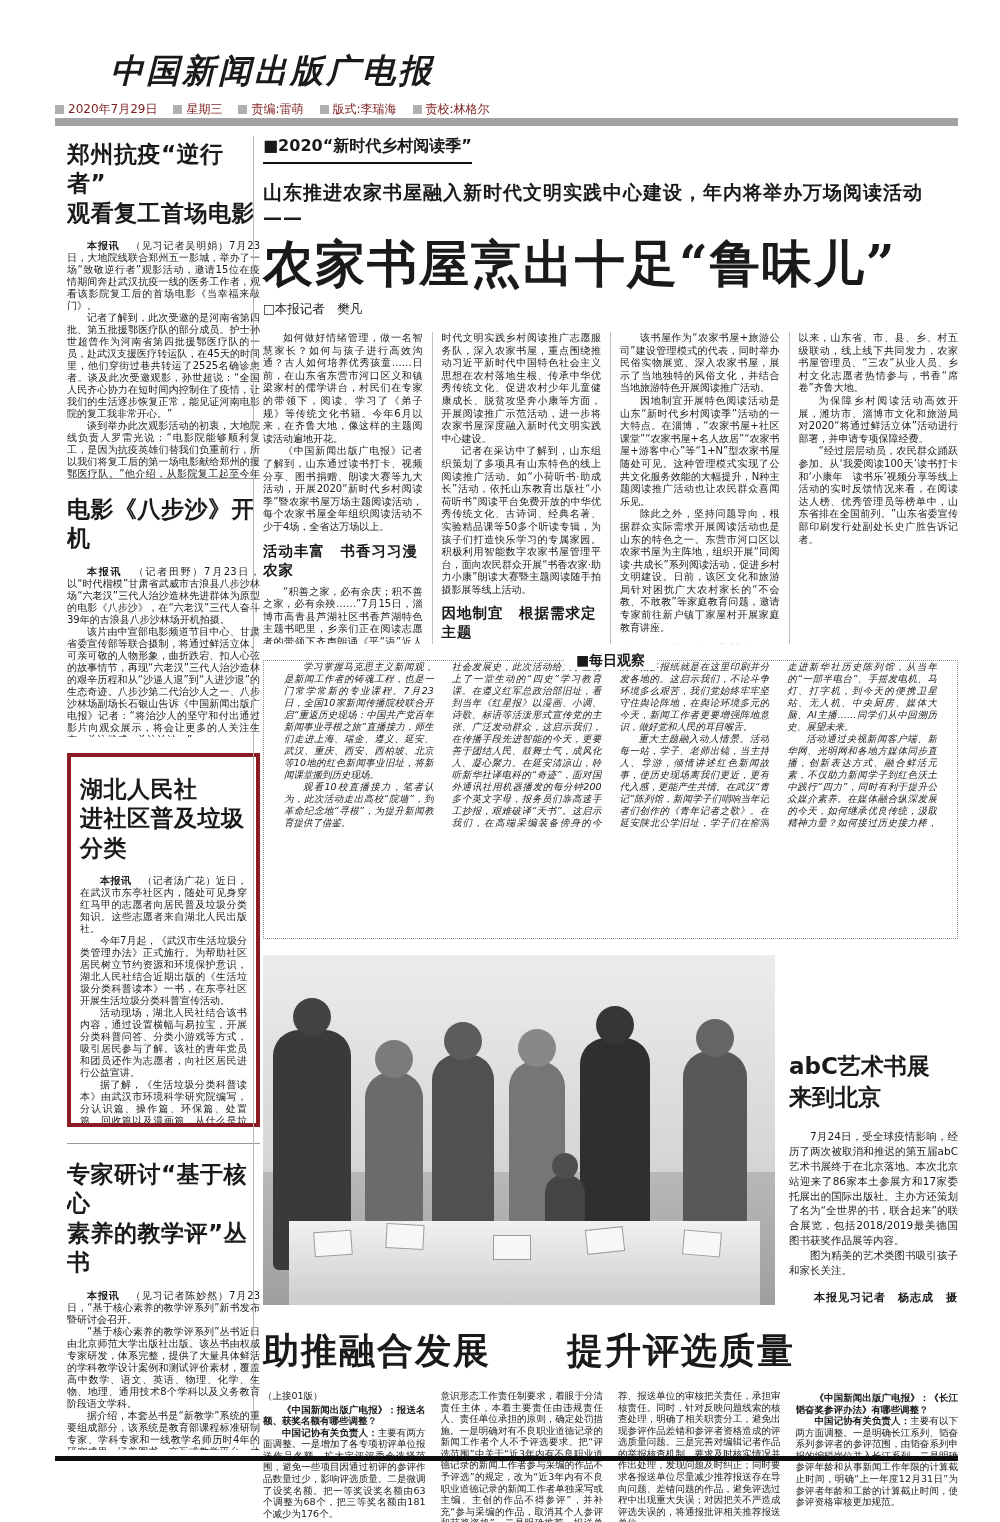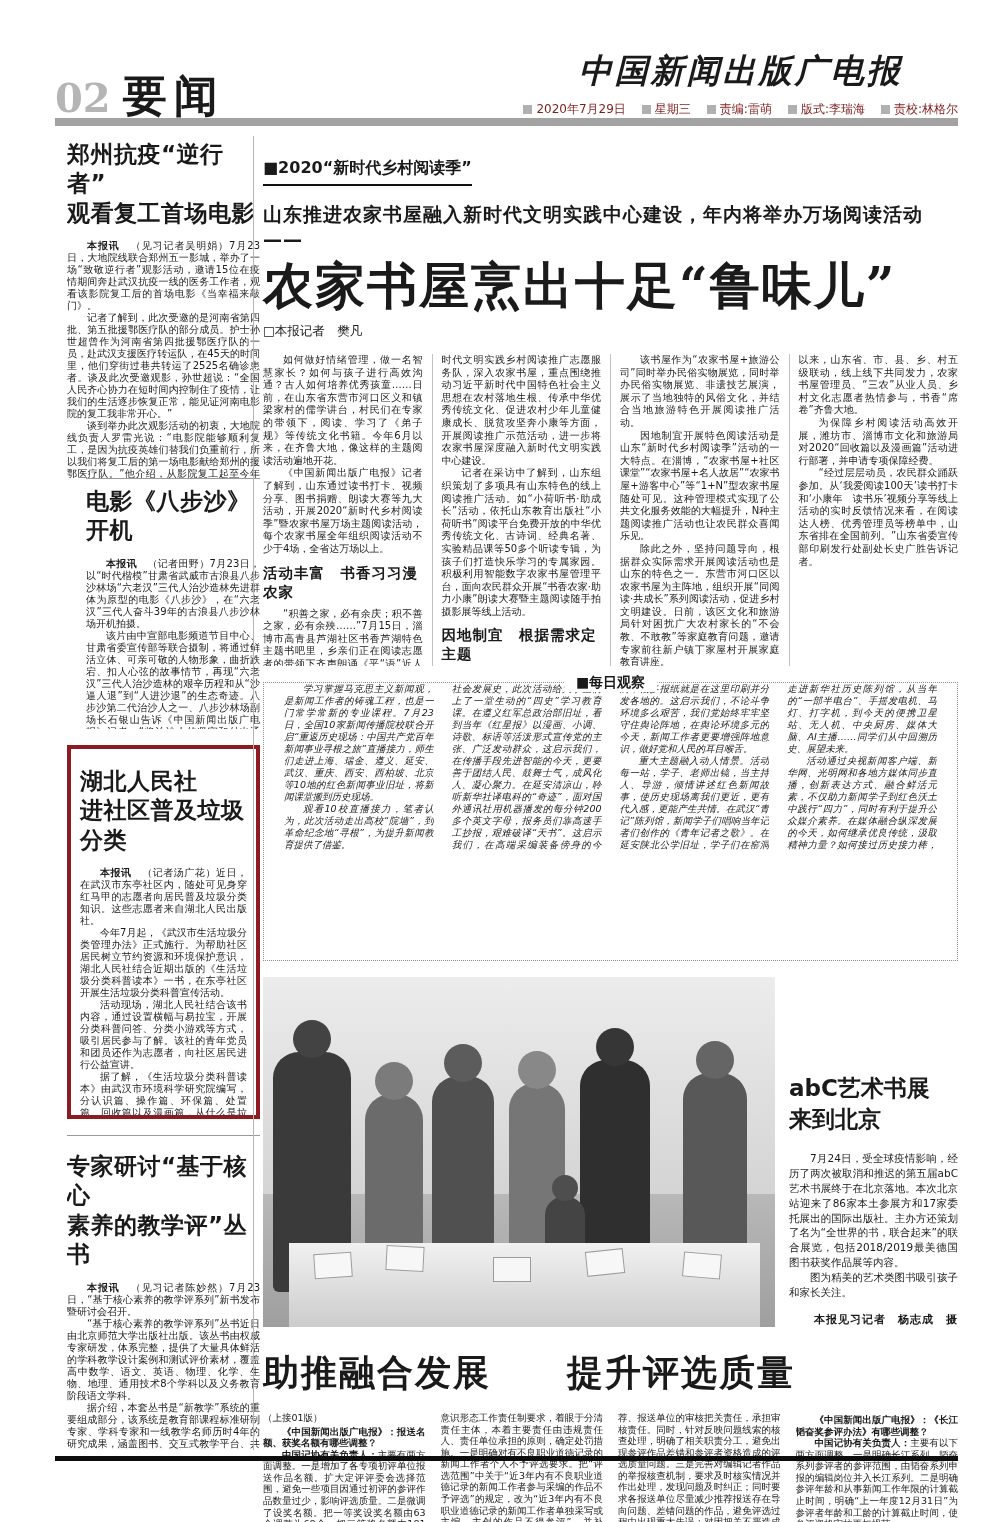--- a/index.html
+++ b/index.html
@@ -14,28 +14,28 @@
   .masthead{font-size:33px;font-weight:900;font-style:italic;letter-spacing:3px;
             font-family:"DejaVu Serif","Liberation Serif",serif;line-height:1.05;}
   .dateline{margin-top:12px;display:flex;justify-content:flex-end;gap:16px;font-size:12px;color:#7f1d1d;}
   .dl-item{display:flex;align-items:center;}
   .dl-item .sq{display:inline-block;width:9px;height:9px;background:#b0b0b0;margin-right:4px;}
   .gray-bar{position:absolute;left:55px;top:118px;width:903px;height:8px;background:#a3a3a3;}
   
   .left-rail{position:absolute;left:67px;top:136px;width:193px;height:1314px;overflow:hidden;}
   .left-article{overflow:hidden;}
   .left-article:nth-of-type(1){height:342px;}
-  .left-article:nth-of-type(2){height:246px;border-top:1px solid #9a9a9a;padding-top:4px;margin-left:19px;}
+  .left-article:nth-of-type(2){height:246px;border-top:1px solid #9a9a9a;padding-top:12px;}
   .left-article:nth-of-type(3){height:344px;border:4px solid #8c1c22;padding:14px 9px 8px;margin:16px 0;}
   .left-article:nth-of-type(4){height:314px;border-top:1px solid #9a9a9a;padding-top:12px;}
   .la-title{font-size:23px;font-weight:900;line-height:1.28;margin:4px 0 12px;letter-spacing:0.5px;}
   .left-article p{font-size:10px;line-height:1.2;text-align:justify;text-indent:2em;margin:0;}
   
   .main{position:absolute;left:263px;top:136px;width:695px;}
-  .kicker{display:inline-block;font-size:16px;font-weight:900;border-bottom:2px solid #111;padding-bottom:5px;margin-top:22px;}
+  .kicker{display:inline-block;font-size:16px;font-weight:900;border-bottom:2px solid #111;padding-bottom:5px;}
   .standfirst{font-size:19px;font-weight:700;margin:16px 0 8px;letter-spacing:1px;}
   .lead-headline{font-size:50px;font-weight:900;margin:4px 0 10px;letter-spacing:2px;line-height:1.1;
                  font-family:"DejaVu Serif","Liberation Serif",serif;}
   .byline{font-size:12.5px;margin:0 0 14px;}
   .cols{display:flex;overflow:hidden;}
   .col{flex:1 1 0;min-width:0;overflow:hidden;}
   .cols p{margin:0;text-align:justify;text-indent:2em;}
   .cols p.ni,.cols p.cont{text-indent:0;}
   .subhead{font-size:14.5px;font-weight:900;letter-spacing:1px;margin:8px 0 6px;text-indent:0;}
   .lead-cols{height:312px;}
@@ -90,24 +90,20 @@
   
   .v-divider{position:absolute;left:253px;top:136px;width:1px;height:1314px;background:#b5b5b5;}
   .black-bar{position:absolute;left:55px;top:1456px;width:903px;height:5px;background:#0d0d0d;}
 </style>
 </head>
 <body>
 
 <div class="page">
 
   <div class="header">
-    <div class="section-head">
-      <span class="page-no">02</span>
-      <span class="section-name">要闻</span>
-    </div>
     <div class="mast-col">
       <div class="masthead">中国新闻出版广电报</div>
       <div class="dateline" id="dateline">
           <span class="dl-item"><i class="sq"></i>2020年7月29日</span>
           <span class="dl-item"><i class="sq"></i>星期三</span>
           <span class="dl-item"><i class="sq"></i>责编:雷萌</span>
           <span class="dl-item"><i class="sq"></i>版式:李瑞海</span>
           <span class="dl-item"><i class="sq"></i>责校:林格尔</span>
         </div>
     </div>
@@ -166,28 +162,28 @@
             <p>《中国新闻出版广电报》记者了解到，山东通过读书打卡、视频分享、图书捐赠、朗读大赛等九大活动，开展2020“新时代乡村阅读季”暨农家书屋万场主题阅读活动，每个农家书屋全年组织阅读活动不少于4场，全省达万场以上。</p>
             <h4 class="subhead">活动丰富　书香习习漫农家</h4>
             <p>“积善之家，必有余庆；积不善之家，必有余殃……”7月15日，淄博市高青县芦湖社区书香芦湖特色主题书吧里，乡亲们正在阅读志愿者的带领下齐声朗诵《平“语”近人——习近平总书记用典》。大家通过交流分享阅读心得，更加深了对书中内涵的领悟。</p>
           </div>
           <div class="col">
             <p class="ni">时代文明实践乡村阅读推广志愿服务队，深入农家书屋，重点围绕推动习近平新时代中国特色社会主义思想在农村落地生根、传承中华优秀传统文化、促进农村少年儿童健康成长、脱贫攻坚奔小康等方面，开展阅读推广示范活动，进一步将农家书屋深度融入新时代文明实践中心建设。</p>
             <p>记者在采访中了解到，山东组织策划了多项具有山东特色的线上阅读推广活动。如“小荷听书·助成长”活动，依托山东教育出版社“小荷听书”阅读平台免费开放的中华优秀传统文化、古诗词、经典名著、实验精品课等50多个听读专辑，为孩子们打造快乐学习的专属家园。积极利用智能数字农家书屋管理平台，面向农民群众开展“书香农家·助力小康”朗读大赛暨主题阅读随手拍摄影展等线上活动。</p>
             <h4 class="subhead">因地制宜　根据需求定主题</h4>
           </div>
           <div class="col">
-            <p>该书屋作为“农家书屋+旅游公司”同时举办民俗实物展览，同时举办民俗实物展览、非遗技艺展演，展示了当地独特的风俗文化，并结合当地旅游特色开展阅读推广活动。</p>
+            <p>该书屋作为“农家书屋+旅游公司”建设管理模式的代表，同时举办民俗实物展览、深入农家书屋，展示了当地独特的风俗文化，并结合当地旅游特色开展阅读推广活动。</p>
             <p>因地制宜开展特色阅读活动是山东“新时代乡村阅读季”活动的一大特点。在淄博，“农家书屋+社区课堂”“农家书屋+名人故居”“农家书屋+游客中心”等“1+N”型农家书屋随处可见。这种管理模式实现了公共文化服务效能的大幅提升，N种主题阅读推广活动也让农民群众喜闻乐见。</p>
             <p>除此之外，坚持问题导向，根据群众实际需求开展阅读活动也是山东的特色之一。东营市河口区以农家书屋为主阵地，组织开展“同阅读·共成长”系列阅读活动，促进乡村文明建设。日前，该区文化和旅游局针对困扰广大农村家长的“不会教、不敢教”等家庭教育问题，邀请专家前往新户镇丁家屋村开展家庭教育讲座。</p>
             <h4 class="subhead">专项保障　阅读榜单很亮眼</h4>
           </div>
           <div class="col">
             <p class="ni">以来，山东省、市、县、乡、村五级联动，线上线下共同发力，农家书屋管理员、“三农”从业人员、乡村文化志愿者热情参与，书香“席卷”齐鲁大地。</p>
-            <p>为保障乡村阅读活动高效开展，潍坊市、淄博市文化和旅游局对2020“回收篇以及漫画篇”活动进行部署，并申请专项保障经费。</p>
+            <p>为保障乡村阅读活动高效开展，潍坊市、淄博市文化和旅游局对2020“将通过鲜活立体”活动进行部署，并申请专项保障经费。</p>
             <p>“经过层层动员，农民群众踊跃参加。从‘我爱阅读100天’读书打卡和‘小康年　读书乐’视频分享等线上活动的实时反馈情况来看，在阅读达人榜、优秀管理员等榜单中，山东省排在全国前列。”山东省委宣传部印刷发行处副处长史广胜告诉记者。</p>
           </div>
         </div>
     </section>
 
     <section class="observe">
       <span class="observe-label">■每日观察</span>
       <div class="cols observe-cols">
           <div class="col">
             <p>学习掌握马克思主义新闻观，是新闻工作者的铸魂工程，也是一门常学常新的专业课程。7月23日，全国10家新闻传播院校联合开启“重返历史现场：中国共产党百年新闻事业寻根之旅”直播接力，师生们走进上海、瑞金、遵义、延安、武汉、重庆、西安、西柏坡、北京等10地的红色新闻事业旧址，将新闻课堂搬到历史现场。</p>

